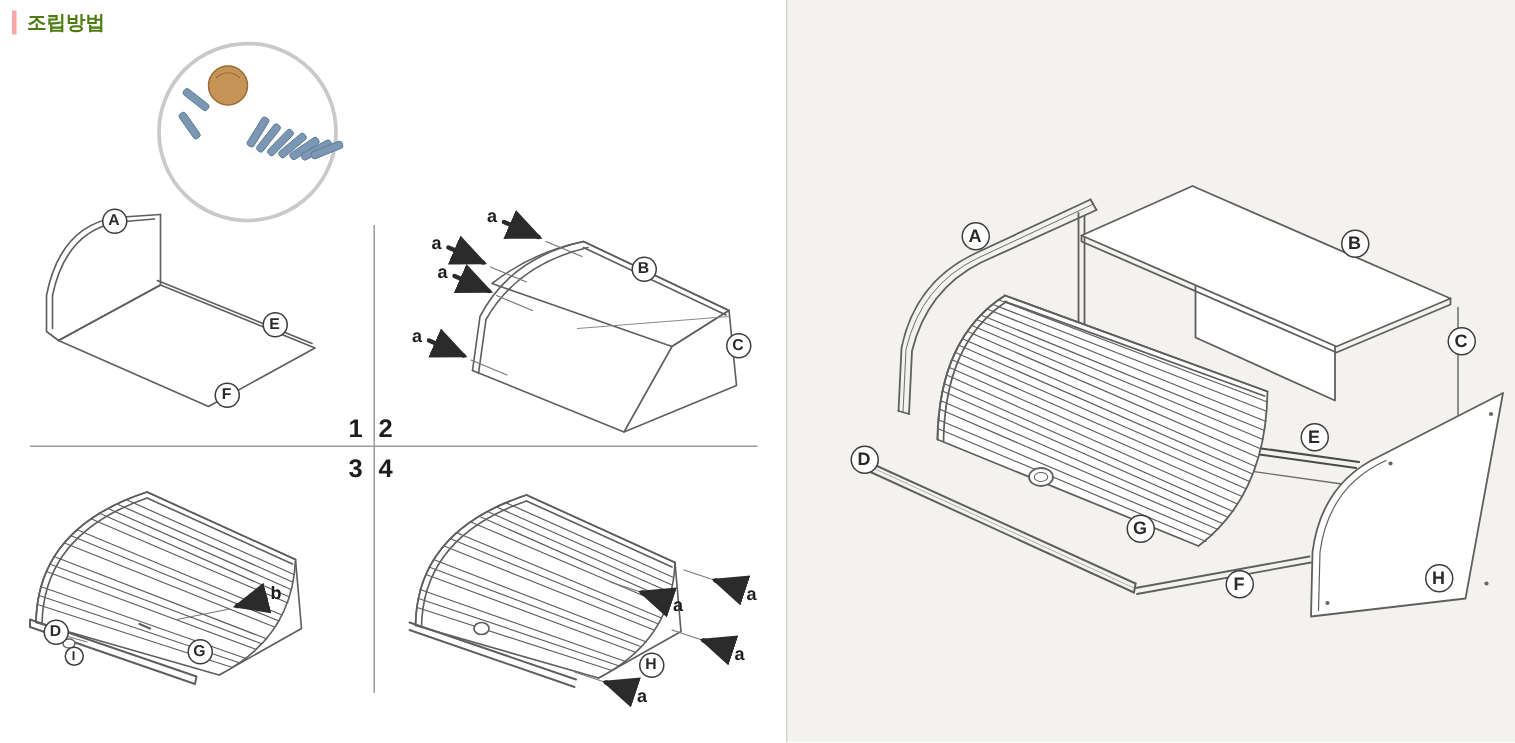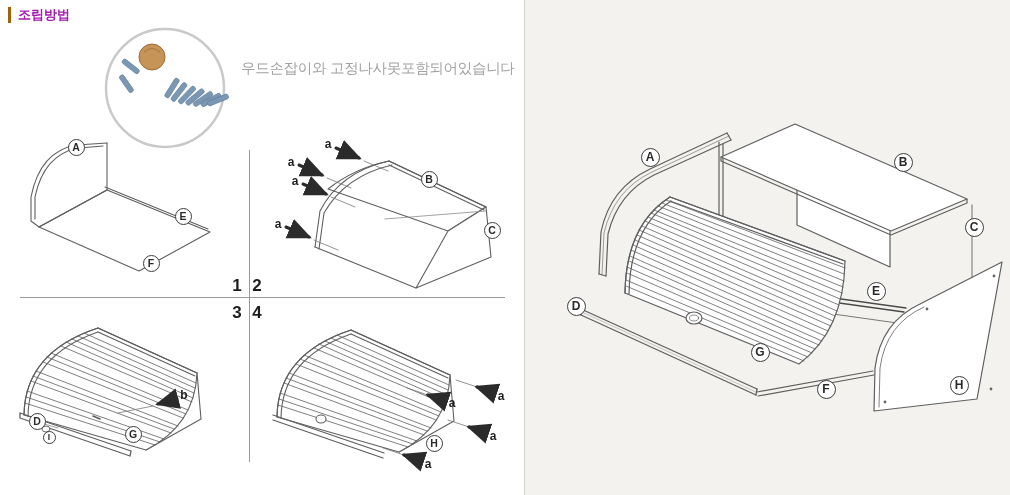--- a/index.html
+++ b/index.html
@@ -1,22 +1,22 @@
 <!DOCTYPE html>
 <html><head>
 <meta charset="utf-8">
 <style>
   html,body{margin:0;padding:0;background:#fff;}
   .canvas{position:relative;width:1010px;height:495px;background:#fff;overflow:hidden;
           font-family:"Liberation Sans",sans-serif;}
   .right-bg{position:absolute;left:525px;top:0;width:485px;height:495px;background:#f3f2ef;}
   .panel-div{position:absolute;left:524px;top:0;width:0;height:495px;border-left:1px solid #d2d2cf;}
   .art{position:absolute;left:0;top:0;z-index:1;}
-  .page-title{position:absolute;left:8px;top:7px;z-index:2;border-left:3px solid #a16207;
-              padding-left:7px;font-size:13px;font-weight:600;color:#a21caf;line-height:16px;text-align:center;}
+  .page-title{position:absolute;left:8px;top:7px;z-index:2;border-left:3px solid #fca5a5;
+              padding-left:7px;font-size:13px;font-weight:600;color:#4d7c0f;line-height:16px;text-align:center;}
   .photo-caption{position:absolute;left:241px;top:59px;z-index:2;font-size:14.5px;
                  color:#a2a2a2;letter-spacing:-0.3px;}
   .h-div{position:absolute;left:20px;top:297px;width:485px;height:0;border-top:1.2px solid #9a9a9a;z-index:2;}
   .v-div{position:absolute;left:249px;top:150px;width:0;height:312px;border-left:1.2px solid #9a9a9a;z-index:2;}
   .stepnum{position:absolute;z-index:3;transform:translate(-50%,-50%);
            font-size:17px;font-weight:bold;color:#1d1d1d;}
   .screw-lbl{position:absolute;z-index:3;transform:translate(-50%,-50%);
              font-size:12px;font-weight:bold;color:#1d1d1d;}
   .lbl{position:absolute;z-index:3;width:17px;height:17px;margin:-8.5px 0 0 -8.5px;
        box-sizing:border-box;border:1.5px solid #3d3d3d;border-radius:50%;background:#fff;
@@ -173,21 +173,20 @@
           <circle cx="927" cy="309" r="1.4"></circle>
           <circle cx="994" cy="276" r="1.4"></circle>
           <circle cx="885" cy="402" r="1.4"></circle>
           <circle cx="991" cy="389" r="1.4"></circle>
         </g>
       </g>
     </g>
   </svg>
 
   <div class="page-title">조립방법</div>
-  <div class="photo-caption">우드손잡이와 고정나사못포함되어있습니다</div>
 
   <div class="h-div"></div>
   <div class="v-div"></div>
 
   <span class="stepnum" style="left:237px;top:286px">1</span>
   <span class="stepnum" style="left:257px;top:286px">2</span>
   <span class="stepnum" style="left:237px;top:313px">3</span>
   <span class="stepnum" style="left:257px;top:313px">4</span>
 
   <span class="lbl" style="left:76px;top:147px">A</span>

